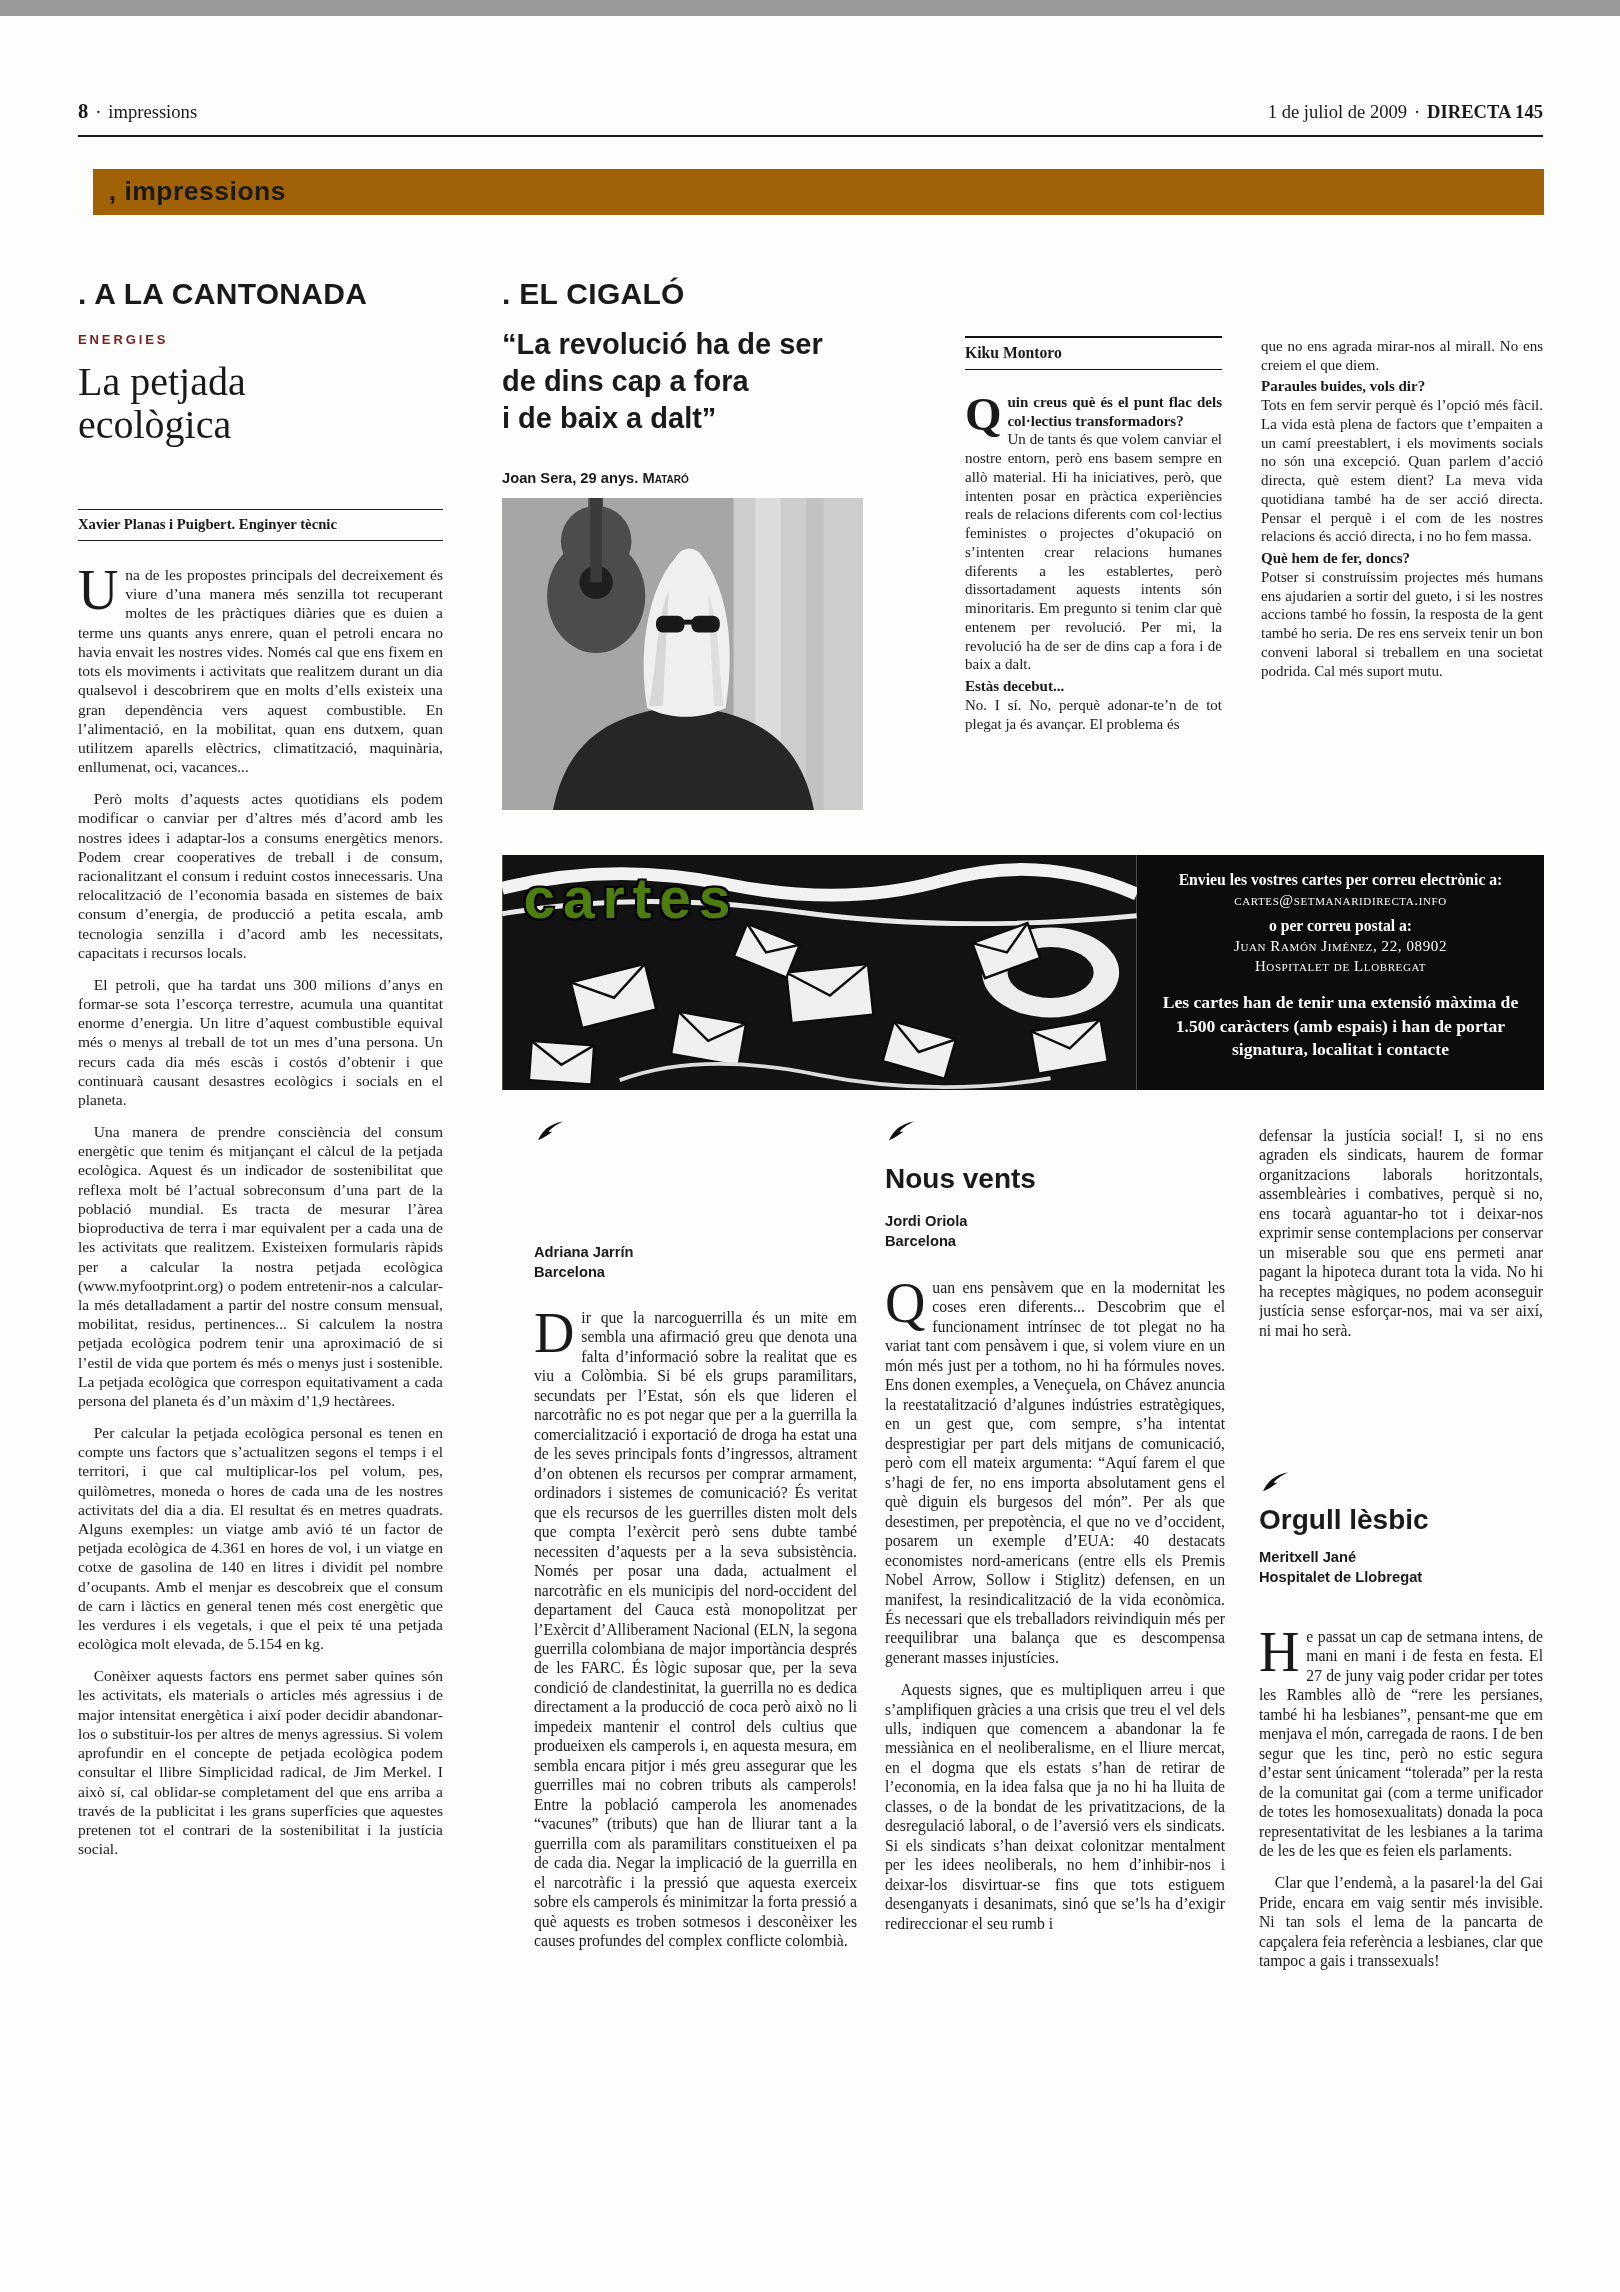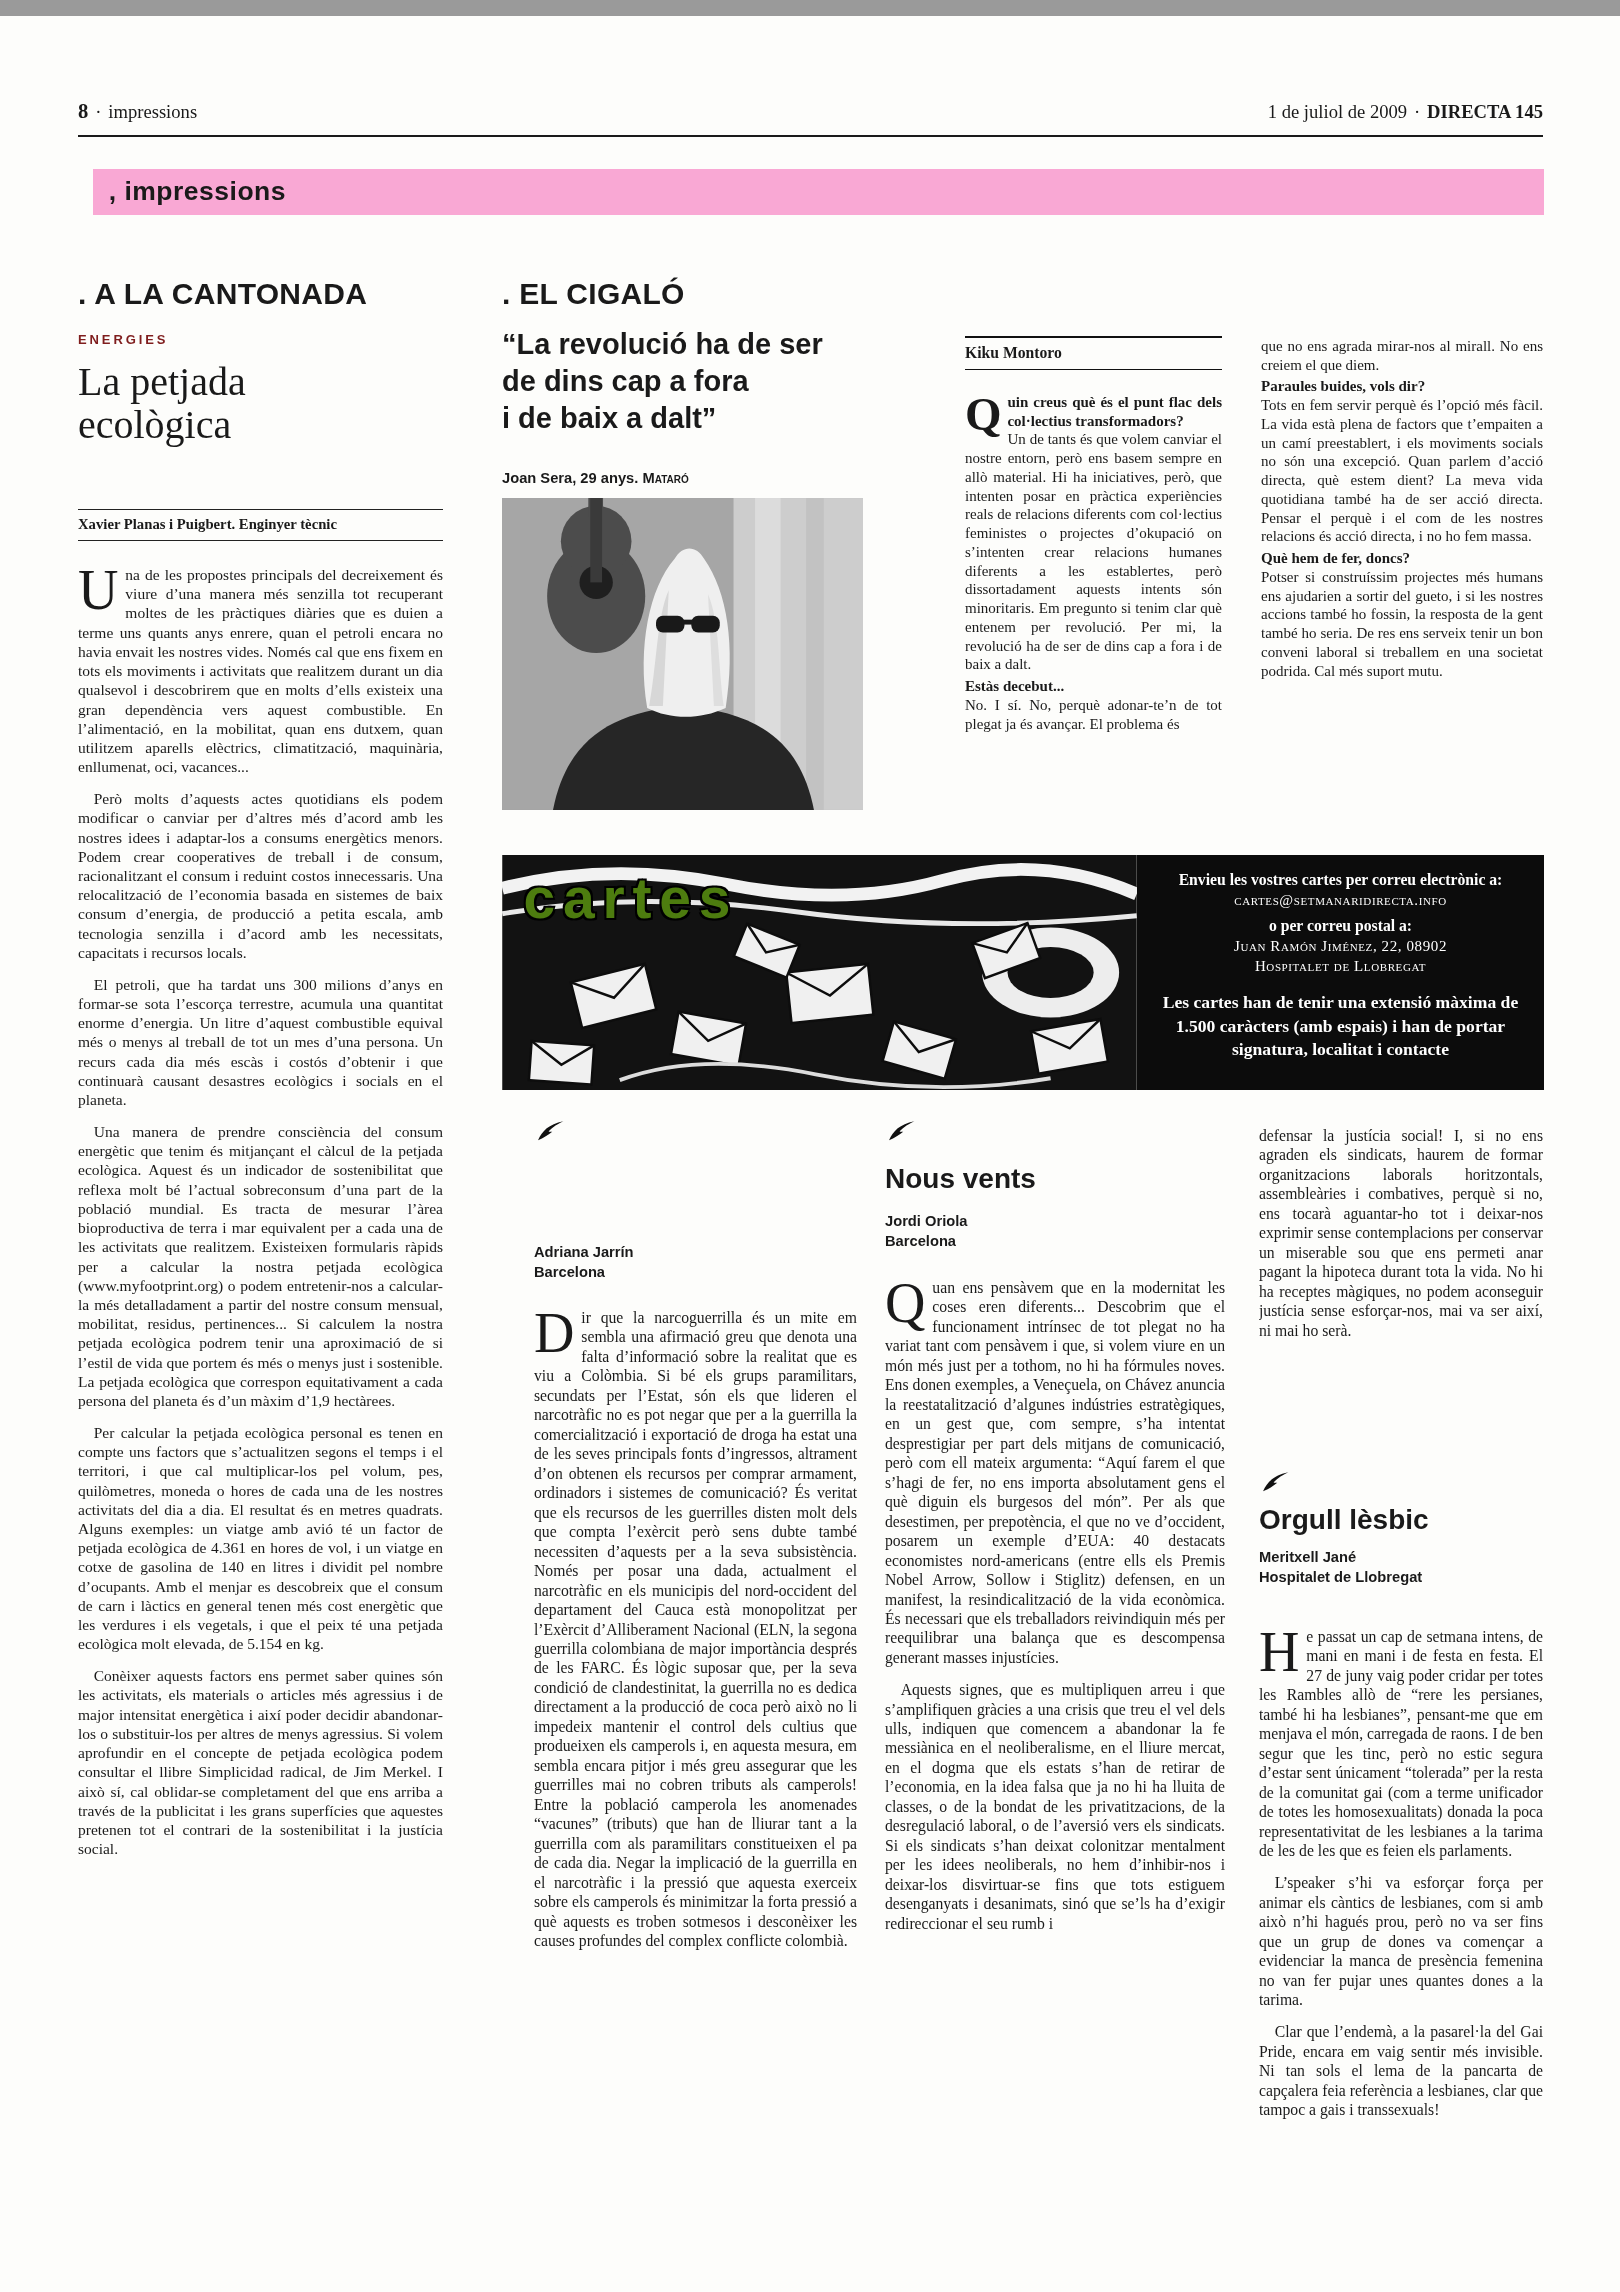--- a/index.html
+++ b/index.html
@@ -10,21 +10,21 @@
     font-family:"Liberation Serif", serif;
   }
   .abs { position:absolute; }
 
   
   .masthead { left:78px; top:84px; width:1465px; display:flex; justify-content:space-between; align-items:baseline; font-size:18.6px; }
   .mh-num { font-weight:700; font-size:20.6px; }
   .mh-sep { padding:0 6.9px; }
   .mh-brand { font-weight:700; }
   .mast-rule { left:78px; top:119px; width:1465px; border-top:2px solid #1a1a1a; }
-  .section-banner { left:93px; top:153px; width:1451px; height:46px; background:#f9a8d4; }
+  .section-banner { left:93px; top:153px; width:1451px; height:46px; background:#a16207; }
   .section-banner span { font-family:"Liberation Sans",sans-serif; font-weight:700; font-size:26.5px; line-height:44px; padding-left:15.7px; letter-spacing:0.5px; }
 
   
   .body-text { font-size:15.5px; line-height:1.24; text-align:justify; hyphens:auto; overflow:hidden; }
   .plist p { margin-top:12.7px; text-indent:15.7px; }
   .lead { text-indent:0; }
   .dropcap { float:left; font-size:56px; line-height:45px; padding:2.9px 6.9px 0 0; }
   .dropcap.sm { font-size:47px; line-height:38px; padding:2px 5.9px 0 0; }
 
   .sec-head { font-family:"Liberation Sans",sans-serif; font-weight:700; font-size:30px; letter-spacing:0.3px; }
@@ -232,19 +232,18 @@
 
   <svg class="abs quill" style="left:1262px; top:1455px;" viewBox="0 0 26 20">
     <path d="M1 19 C5 10 11 4 25 1 C17 5 13 8 11 11 L14.5 11 C11 14 6 17 1 19 Z" fill="#111"></path>
   </svg>
   <div class="abs letter-title" style="left:1259px; top:1488px; width:284px;">Orgull lèsbic</div>
   <div class="abs letter-author" style="left:1259px; top:1532px;">Meritxell Jané
 Hospitalet de Llobregat</div>
   <div class="abs body-text" style="left:1259px; top:1611px; width:284px; height:602px; font-size:15.7px;">
     <p class="lead"><span class="dropcap">H</span><span>e passat un cap de setmana intens, de mani en mani i de festa en festa. El 27 de juny vaig poder cridar per totes les Rambles allò de “rere les persianes, també hi ha lesbianes”, pensant-me que em menjava el món, carregada de raons. I de ben segur que les tinc, però no estic segura d’estar sent únicament “tolerada” per la resta de la comunitat gai (com a terme unificador de totes les homosexualitats) donada la poca representativitat de les lesbianes a la tarima de les de les que es feien els parlaments.</span></p>
     <div class="plist">
-        <p>L’speaker s’hi va esforçar força per animar els càntics de lesbianes, com si amb això n’hi hagués prou, però no va ser fins que un grup de dones va començar a evidenciar la manca de presència femenina no van fer pujar unes quantes dones a la tarima.</p>
         <p>Clar que l’endemà, a la pasarel·la del Gai Pride, encara em vaig sentir més invisible. Ni tan sols el lema de la pancarta de capçalera feia referència a lesbianes, clar que tampoc a gais i transsexuals!</p>
       </div>
   </div>
 
 </div>
 
 
 </body></html>

